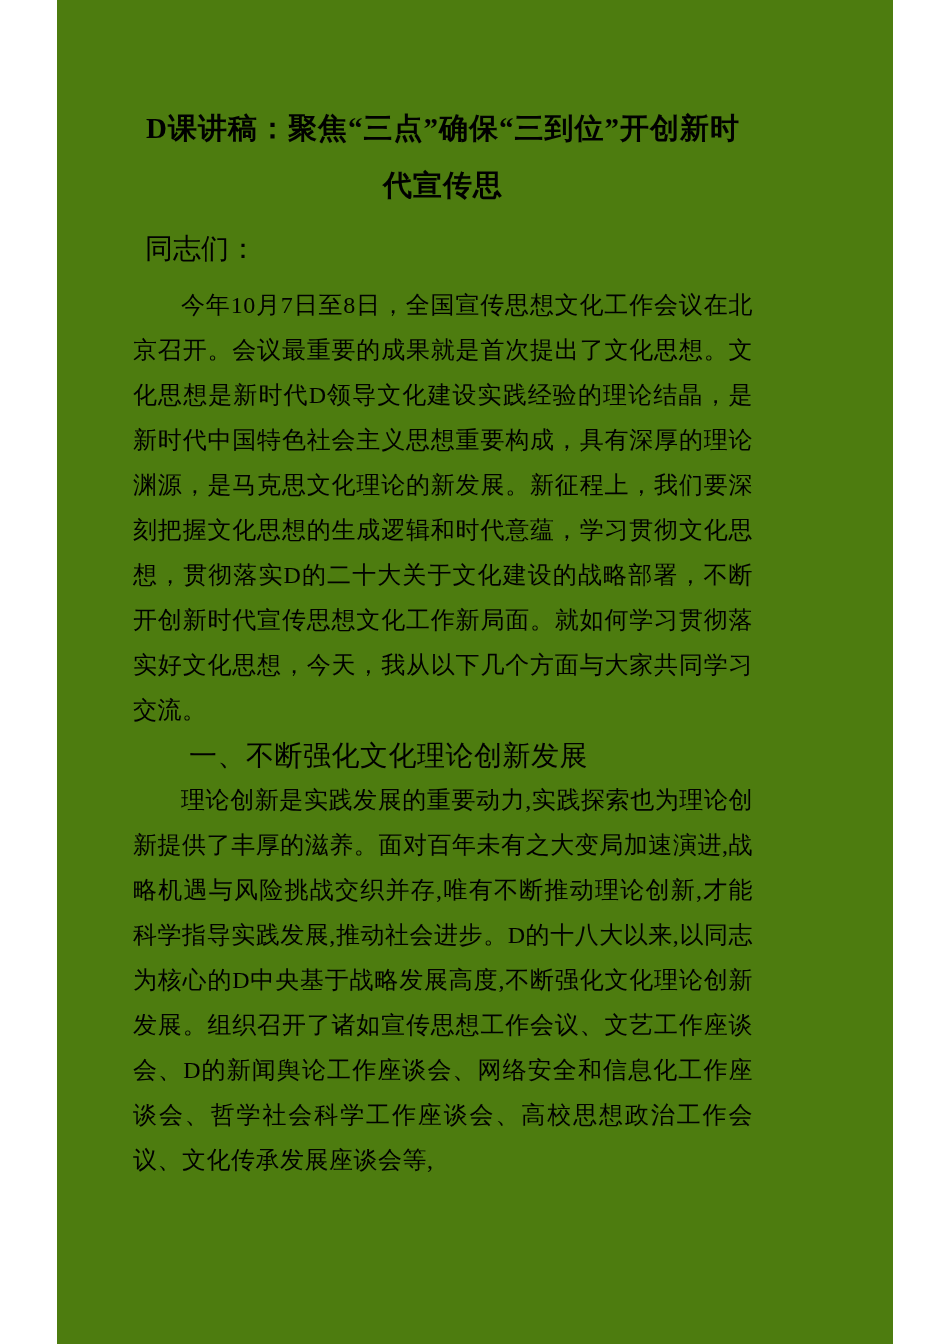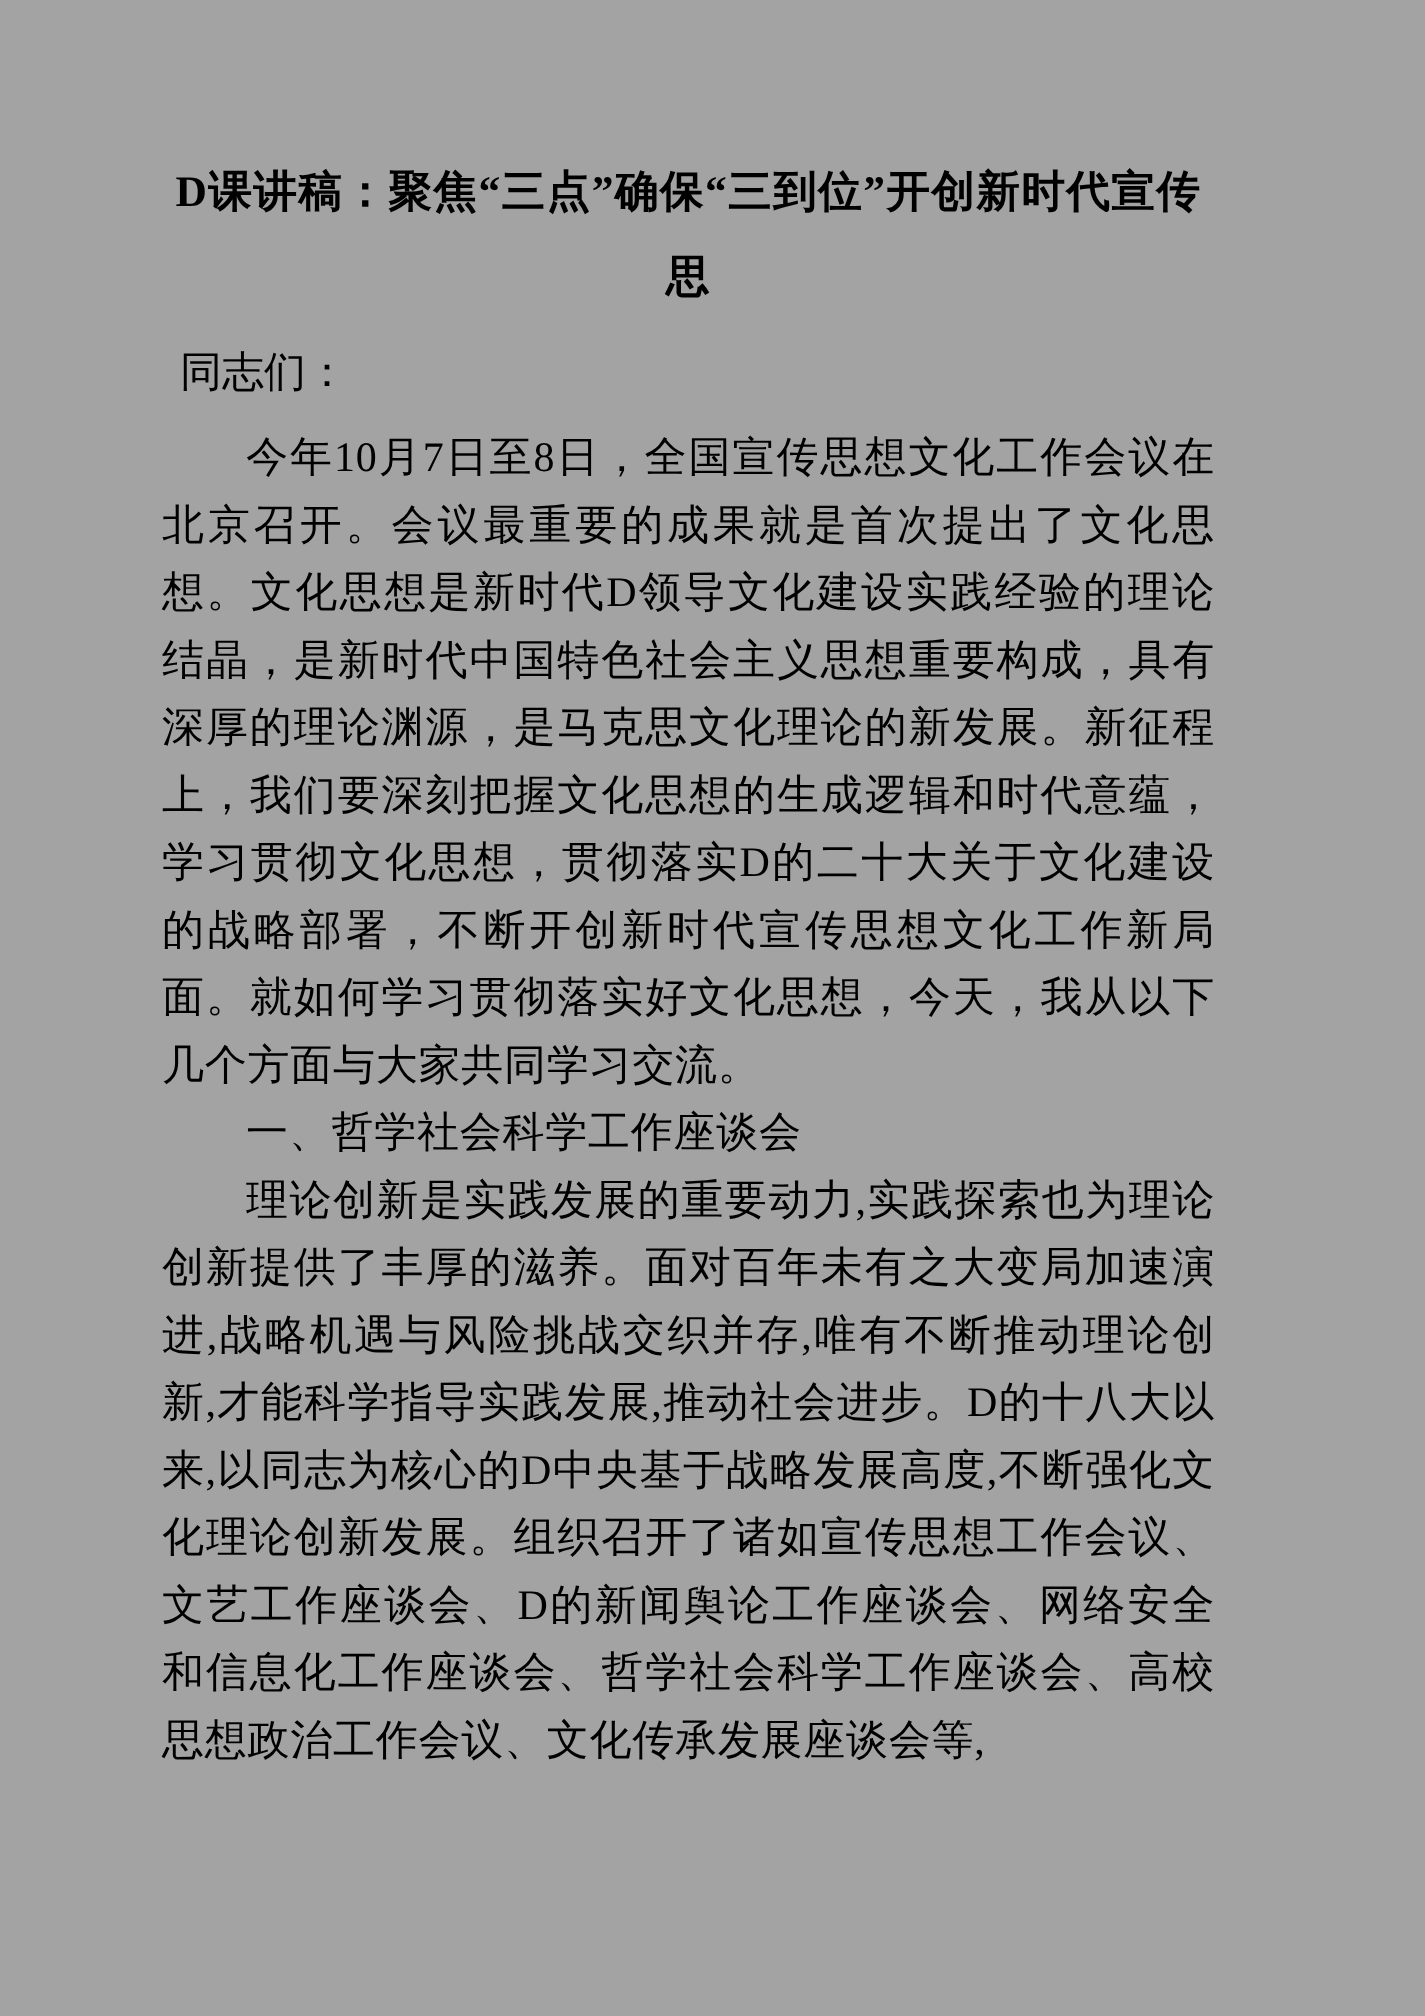--- a/index.html
+++ b/index.html
@@ -2,26 +2,26 @@
 <html lang="zh"><head>
 <meta charset="utf-8">
 <style>
   html, body {
     margin: 0;
     padding: 0;
     background: #ffffff;
   }
   .page {
     position: relative;
-    width: 950px;
+    width: 836px;
     height: 1344px;
     margin: 0 auto;
-    background: #a3a3a3;
+    background: #4d7c0f;
     box-sizing: border-box;
-    padding: 100px 140px 0 108px;
+    padding: 100px 140px 0 76px;
     font-family: "Liberation Serif", "DejaVu Serif", serif;
     color: #000000;
     overflow: hidden;
   }
   .doc-title {
     margin: 0 0 6px 0;
     font-size: 29px;
     font-weight: bold;
     line-height: 57px;
     text-align: center;
@@ -31,21 +31,21 @@
     display: block;
   }
   .salutation {
     margin: 12px;
     font-size: 28px;
     line-height: 45px;
     text-indent: 0;
   }
   .body-para {
     margin: 0;
-    font-size: 28px;
+    font-size: 24px;
     line-height: 45px;
     text-align: justify;
     text-justify: inter-ideograph;
     text-indent: 2em;
     letter-spacing: 0.5px;
     word-break: break-all;
   }
   .section-heading {
     margin: 0;
     font-size: 28px;
@@ -60,17 +60,17 @@
 <div class="page">
 
   <h1 class="doc-title">
     <span class="title-line">D课讲稿：聚焦“三点”确保“三到位”开创新时代宣传思</span>
   </h1>
 
   <p class="salutation">同志们：</p>
 
   <p class="body-para">今年10月7日至8日，全国宣传思想文化工作会议在北京召开。会议最重要的成果就是首次提出了文化思想。文化思想是新时代D领导文化建设实践经验的理论结晶，是新时代中国特色社会主义思想重要构成，具有深厚的理论渊源，是马克思文化理论的新发展。新征程上，我们要深刻把握文化思想的生成逻辑和时代意蕴，学习贯彻文化思想，贯彻落实D的二十大关于文化建设的战略部署，不断开创新时代宣传思想文化工作新局面。就如何学习贯彻落实好文化思想，今天，我从以下几个方面与大家共同学习交流。</p>
 
-  <p class="section-heading">一、哲学社会科学工作座谈会</p>
+  <p class="section-heading">一、不断强化文化理论创新发展</p>
 
   <p class="body-para">理论创新是实践发展的重要动力,实践探索也为理论创新提供了丰厚的滋养。面对百年未有之大变局加速演进,战略机遇与风险挑战交织并存,唯有不断推动理论创新,才能科学指导实践发展,推动社会进步。D的十八大以来,以同志为核心的D中央基于战略发展高度,不断强化文化理论创新发展。组织召开了诸如宣传思想工作会议、文艺工作座谈会、D的新闻舆论工作座谈会、网络安全和信息化工作座谈会、哲学社会科学工作座谈会、高校思想政治工作会议、文化传承发展座谈会等,</p>
 
 </div>
 
 </body></html>

